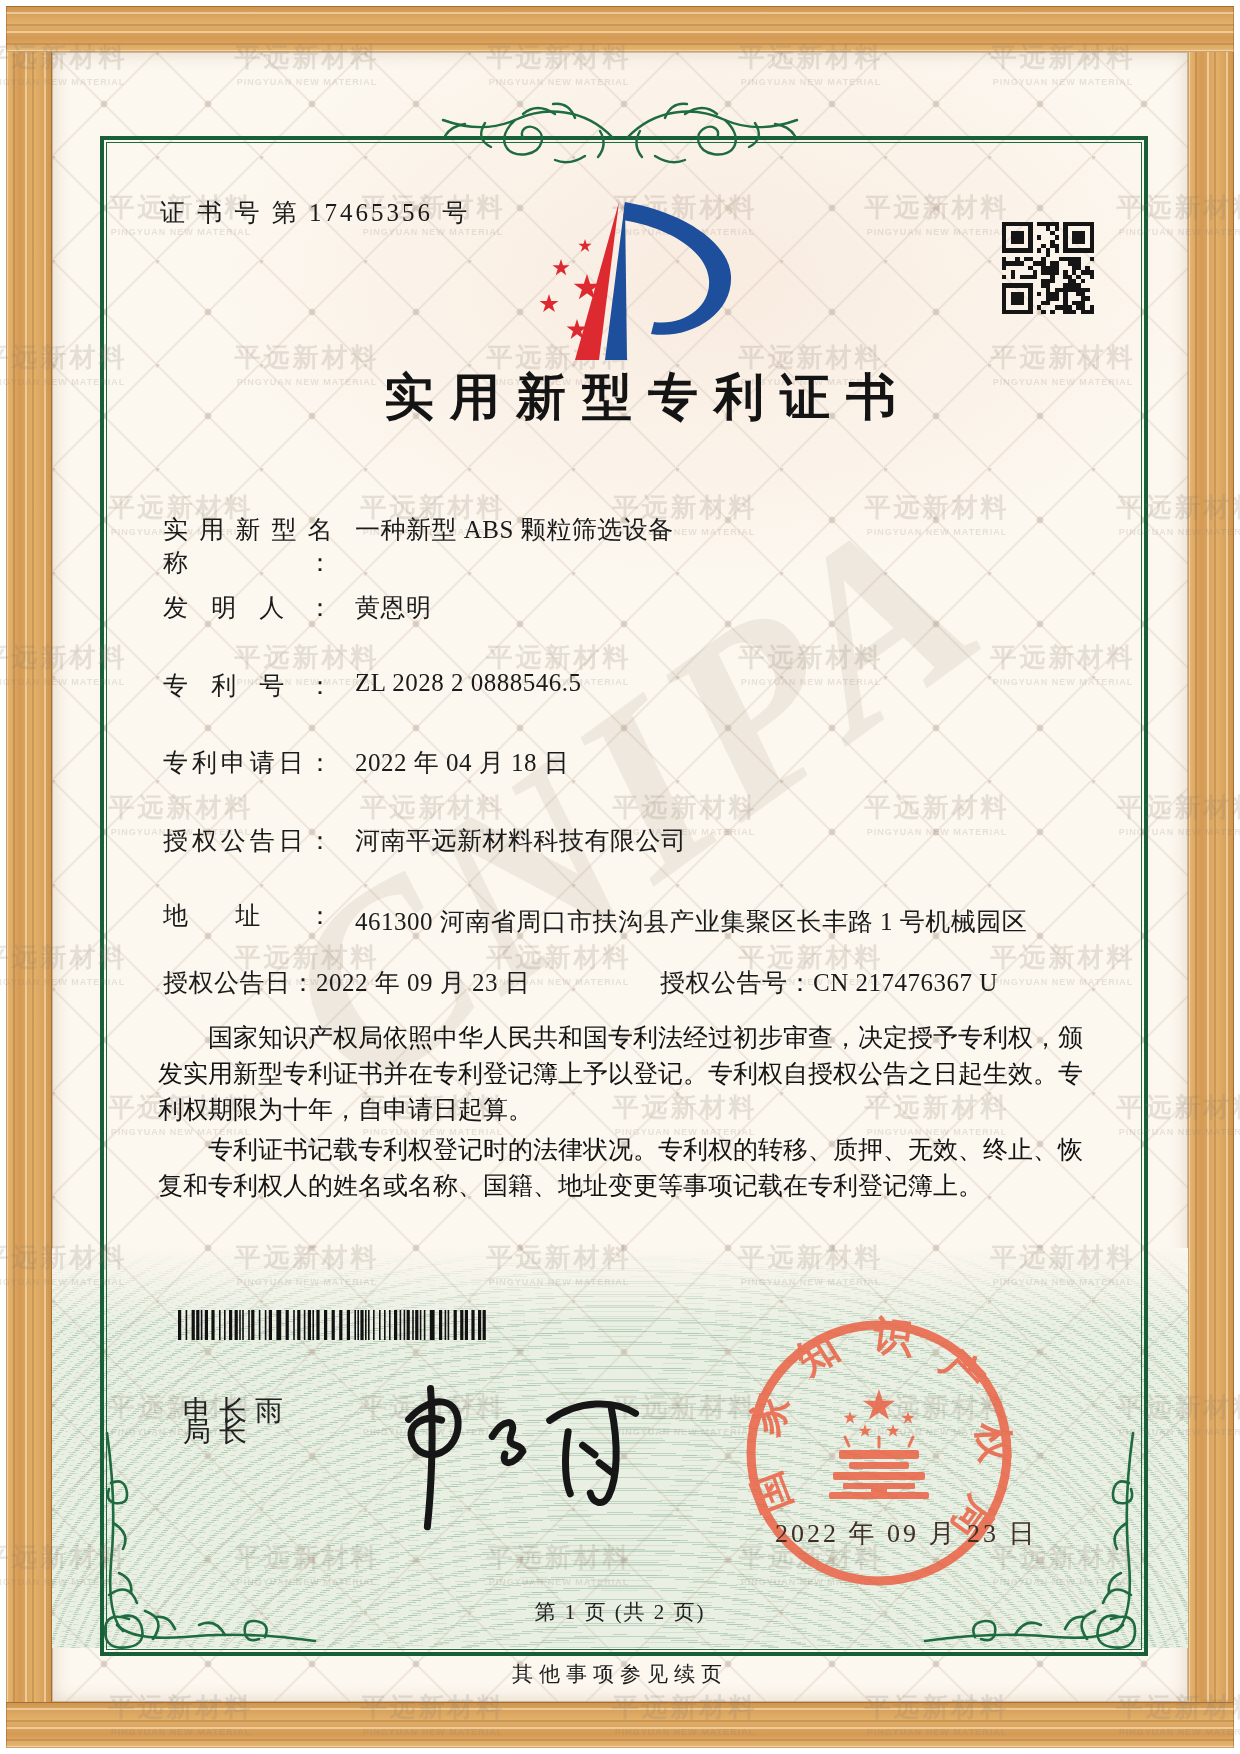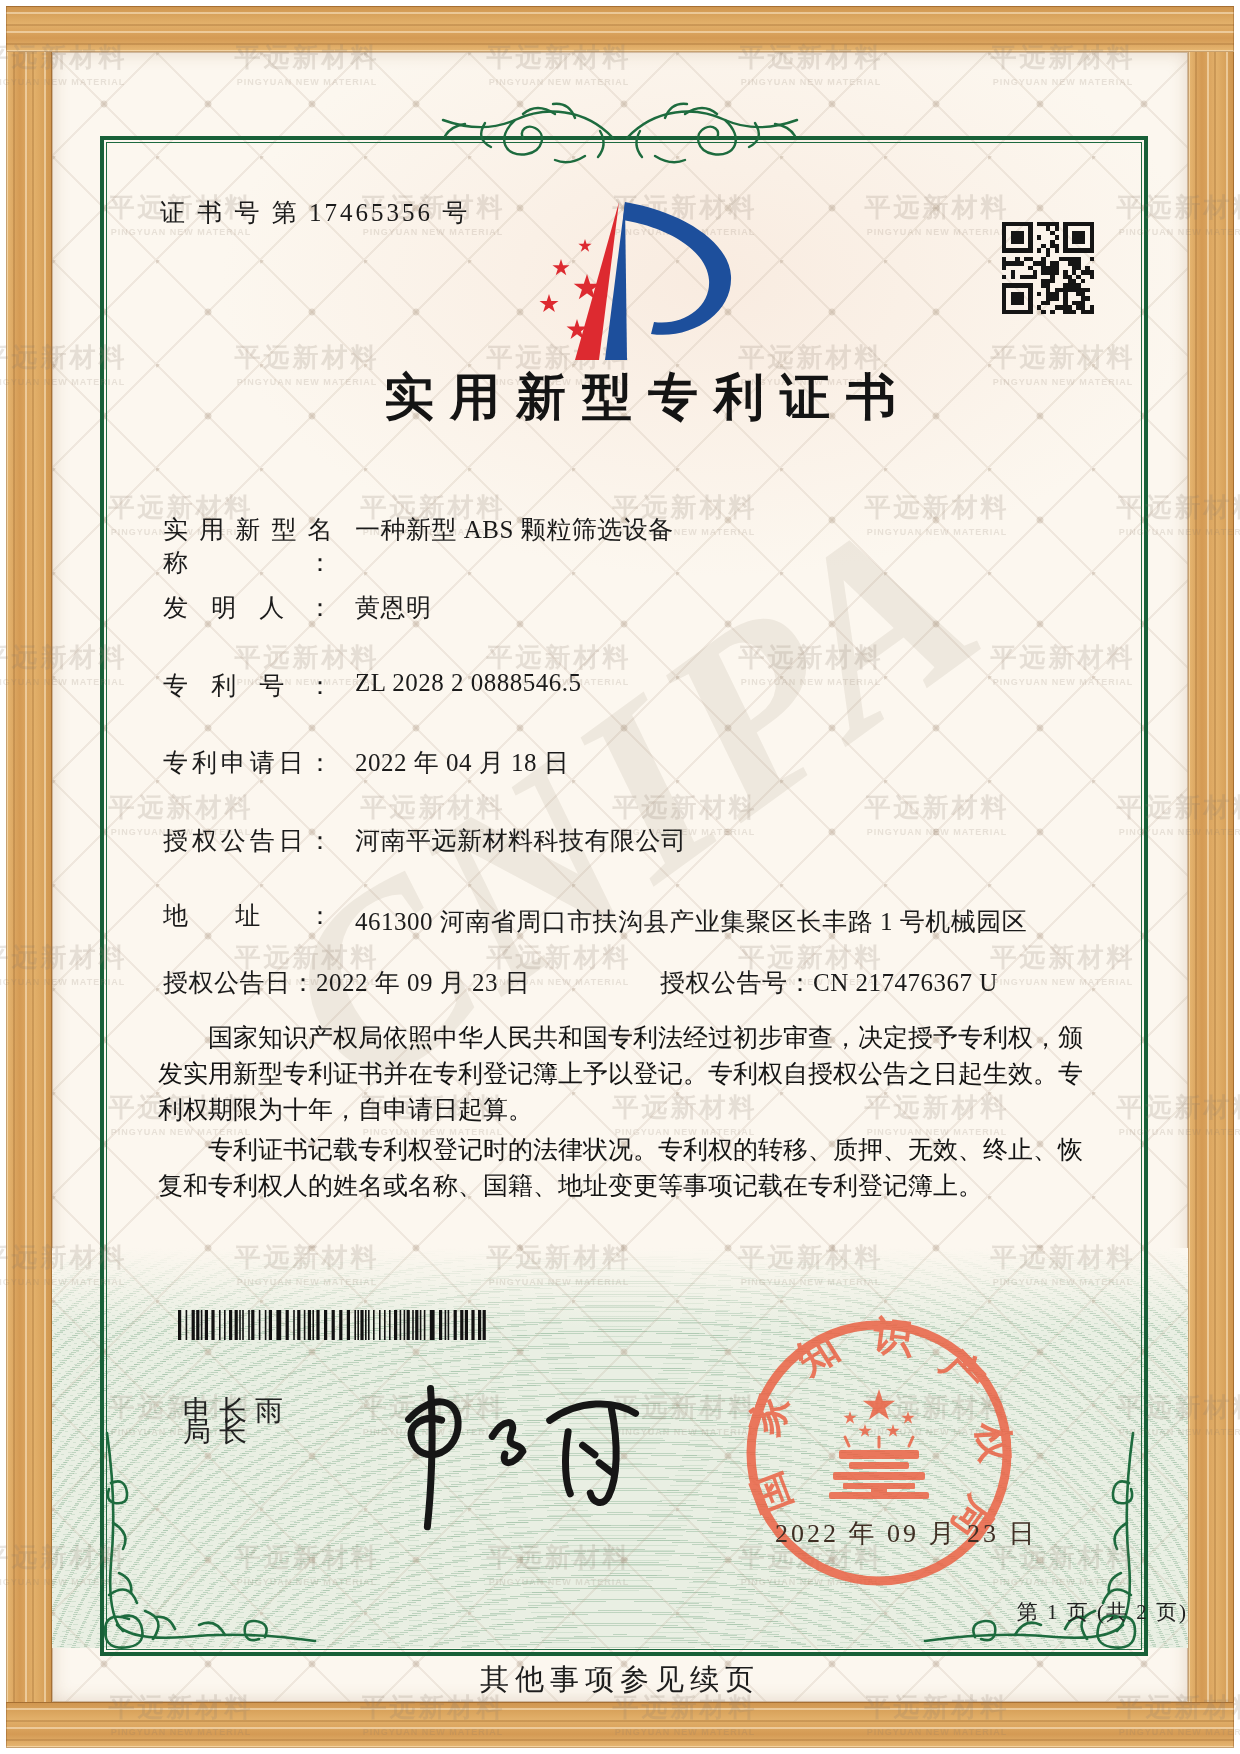--- a/index.html
+++ b/index.html
@@ -63,22 +63,22 @@
   .grant-b{position:absolute;left:497px;top:0;}
   .paras{left:158px;top:1020px;width:932px;}
   .paras p{margin:0 0 4px 0;font-size:25px;line-height:36px;text-indent:2em;color:#141414;}
   .barcode{left:176px;top:1310px;}
   .signer{font-family:"Liberation Sans","DejaVu Sans",sans-serif;font-size:28px;letter-spacing:8px;color:#222;}
   .signer.t{left:183px;top:1413px;}
   .signer.n{left:183px;top:1392px;}
   .sig{left:355px;top:1378px;}
   .seal{left:738px;top:1312px;z-index:5;opacity:.92;}
   .sealdate{left:775px;top:1516px;z-index:6;font-size:26px;letter-spacing:3px;color:#3f2e24;}
-  .pageinfo{left:52px;top:1598px;width:1136px;text-align:right;font-size:21px;letter-spacing:2px;color:#222;}
-  .footnote{left:52px;top:1660px;width:1136px;text-align:center;font-size:29px;letter-spacing:6px;color:#1d1d1d;}
+  .pageinfo{left:52px;top:1598px;width:1136px;text-align:center;font-size:21px;letter-spacing:2px;color:#222;}
+  .footnote{left:52px;top:1660px;width:1136px;text-align:center;font-size:21px;letter-spacing:6px;color:#1d1d1d;}
 </style>
 </head>
 <body>
 
 <div class="canvas">
 
   <div class="wood wood-v wood-left"></div>
   <div class="wood wood-v wood-right"></div>
   <div class="wood wood-h wood-top"></div>
   <div class="wood wood-h wood-bottom"></div>

